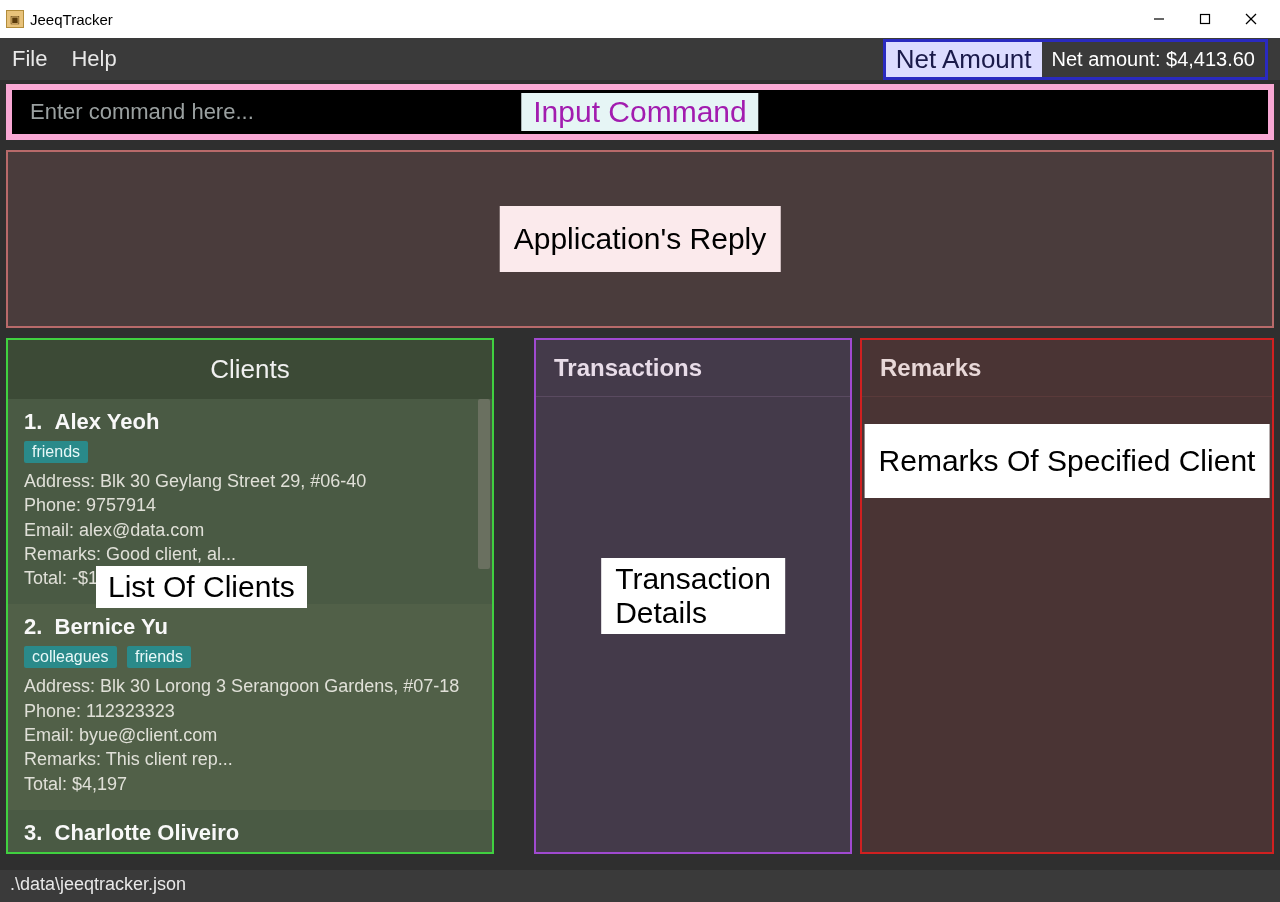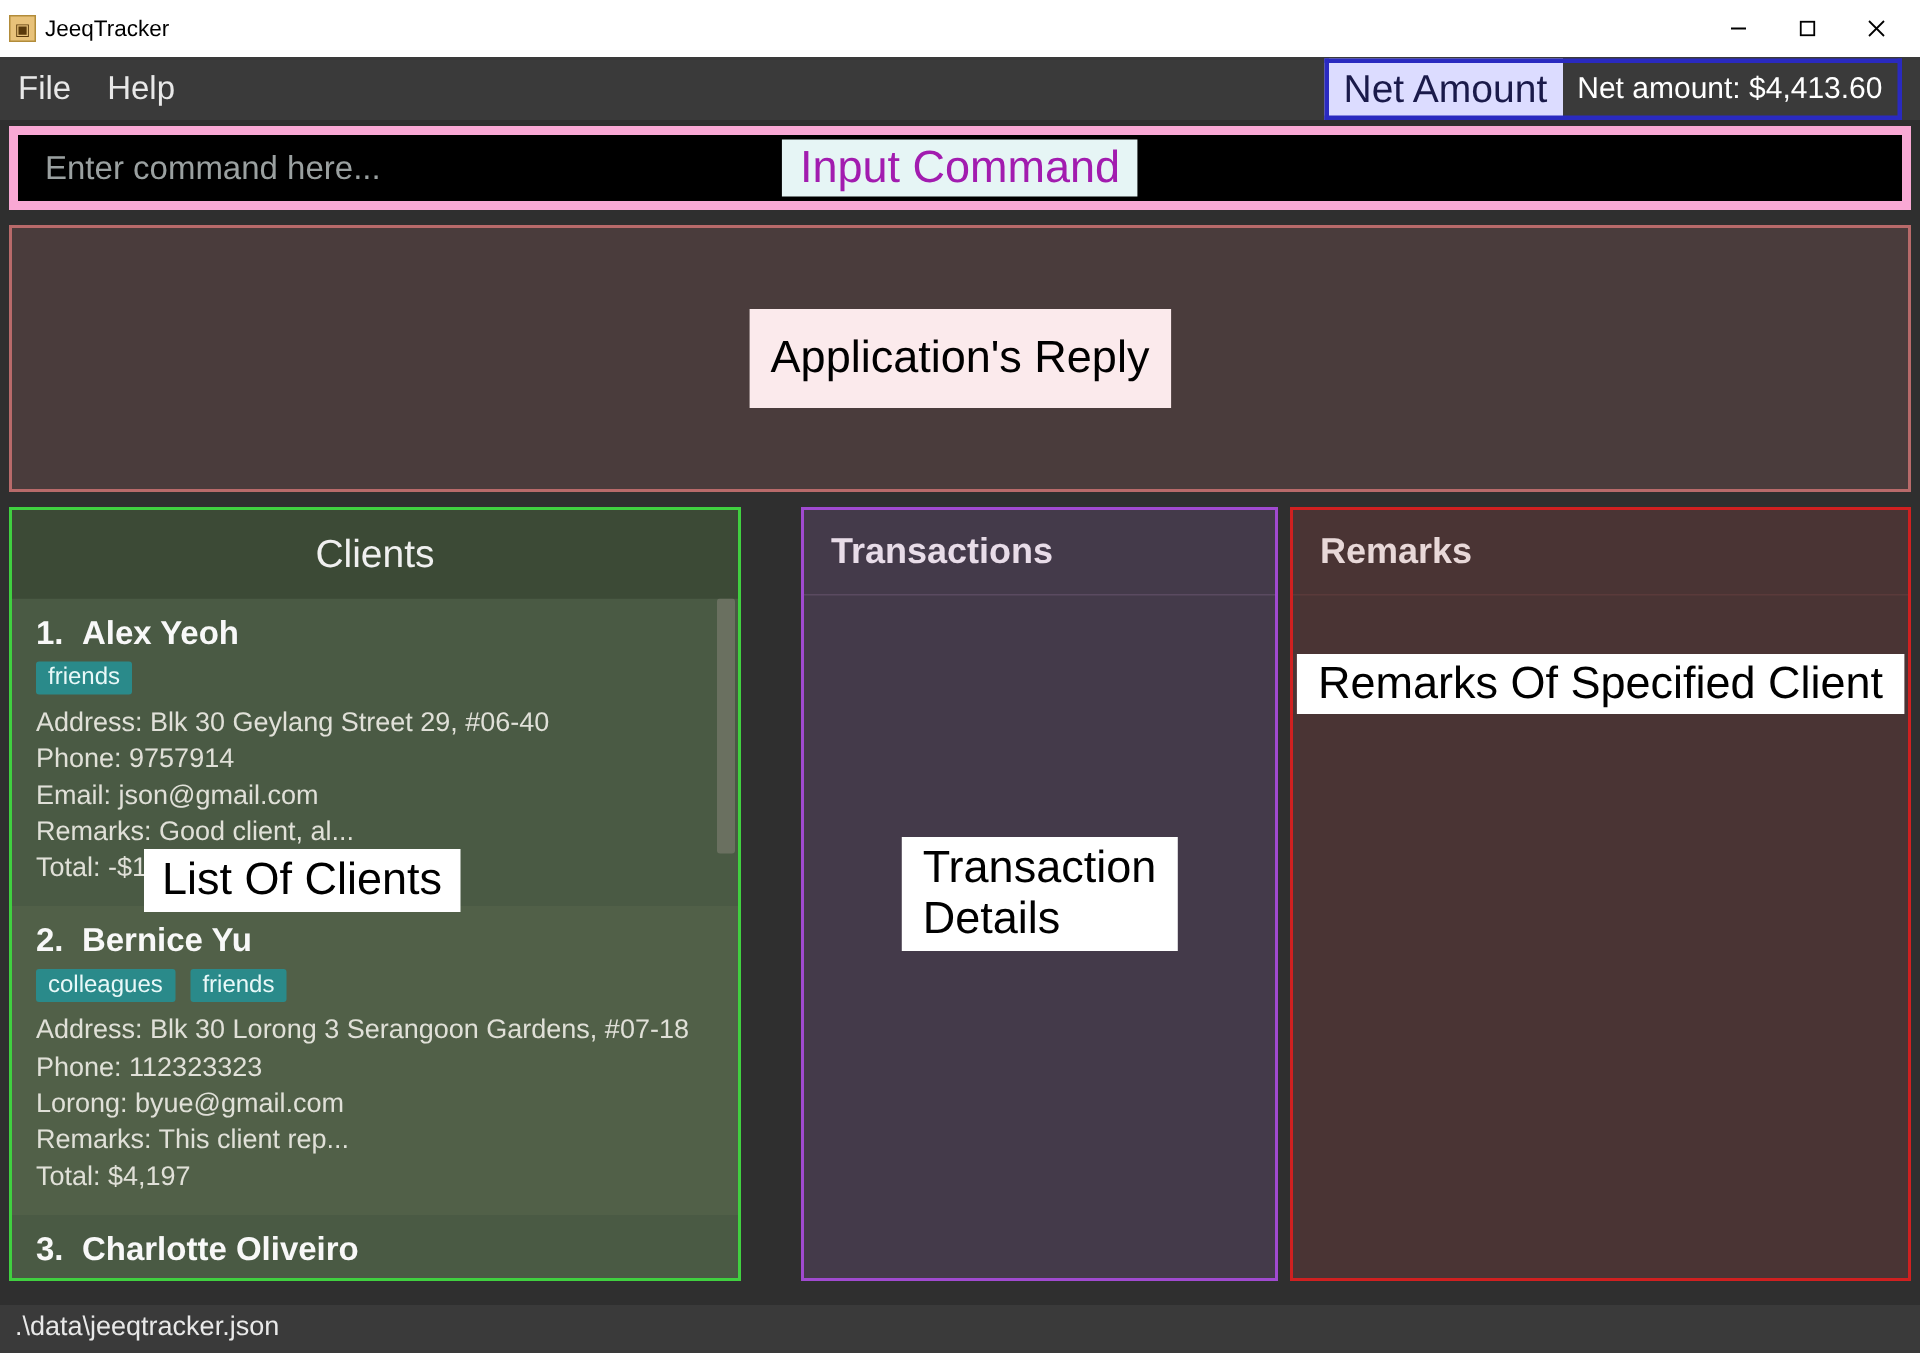--- a/index.html
+++ b/index.html
@@ -219,26 +219,26 @@
   }
   .remarks-title {
     font-size: 24px;
     color: #e8d8d8;
     padding: 14px 18px;
     font-weight: 600;
     border-bottom: 1px solid #5a3a3a;
   }
   .remarks-overlay {
     position: absolute;
-    top: 96px; left: 50%;
+    top: 84px; left: 50%;
     transform: translateX(-50%);
     background: #ffffff;
     color: #000;
     font-size: 30px;
-    padding: 3px 14px;
+    padding: 20px 14px;
     white-space: nowrap;
   }
   
   .statusbar {
     position: absolute;
     bottom: 0; left: 0; right: 0;
     height: 32px;
     background: #3a3a3a;
     color: #e8e8e8;
     font-size: 18px;
@@ -296,36 +296,36 @@
 
       <div class="client-card">
         <div class="client-name">
           <span>1.</span>&nbsp;&nbsp;<span>Alex Yeoh</span>
         </div>
         <div class="tags">
           <span class="tag">friends</span>
         </div>
         <div class="client-detail">Address: Blk 30 Geylang Street 29, #06-40</div>
         <div class="client-detail">Phone: 9757914</div>
-        <div class="client-detail">Email: json@gmail.com</div>
+        <div class="client-detail">Email: alex@data.com</div>
         <div class="client-detail">Remarks: Good client, al...</div>
         <div class="client-detail">Total: -$1</div>
       </div>
 
       <div class="client-card alt">
         <div class="client-name">
           <span>2.</span>&nbsp;&nbsp;<span>Bernice Yu</span>
         </div>
         <div class="tags">
           <span class="tag">colleagues</span>
           <span class="tag">friends</span>
         </div>
         <div class="client-detail">Address: Blk 30 Lorong 3 Serangoon Gardens, #07-18</div>
         <div class="client-detail">Phone: 112323323</div>
-        <div class="client-detail">Lorong: byue@gmail.com</div>
+        <div class="client-detail">Email: byue@client.com</div>
         <div class="client-detail">Remarks: This client rep...</div>
         <div class="client-detail">Total: $4,197</div>
       </div>
 
       <div class="client-card">
         <div class="client-name">
           <span>3.</span>&nbsp;&nbsp;<span>Charlotte Oliveiro</span>
         </div>
 
       </div>

